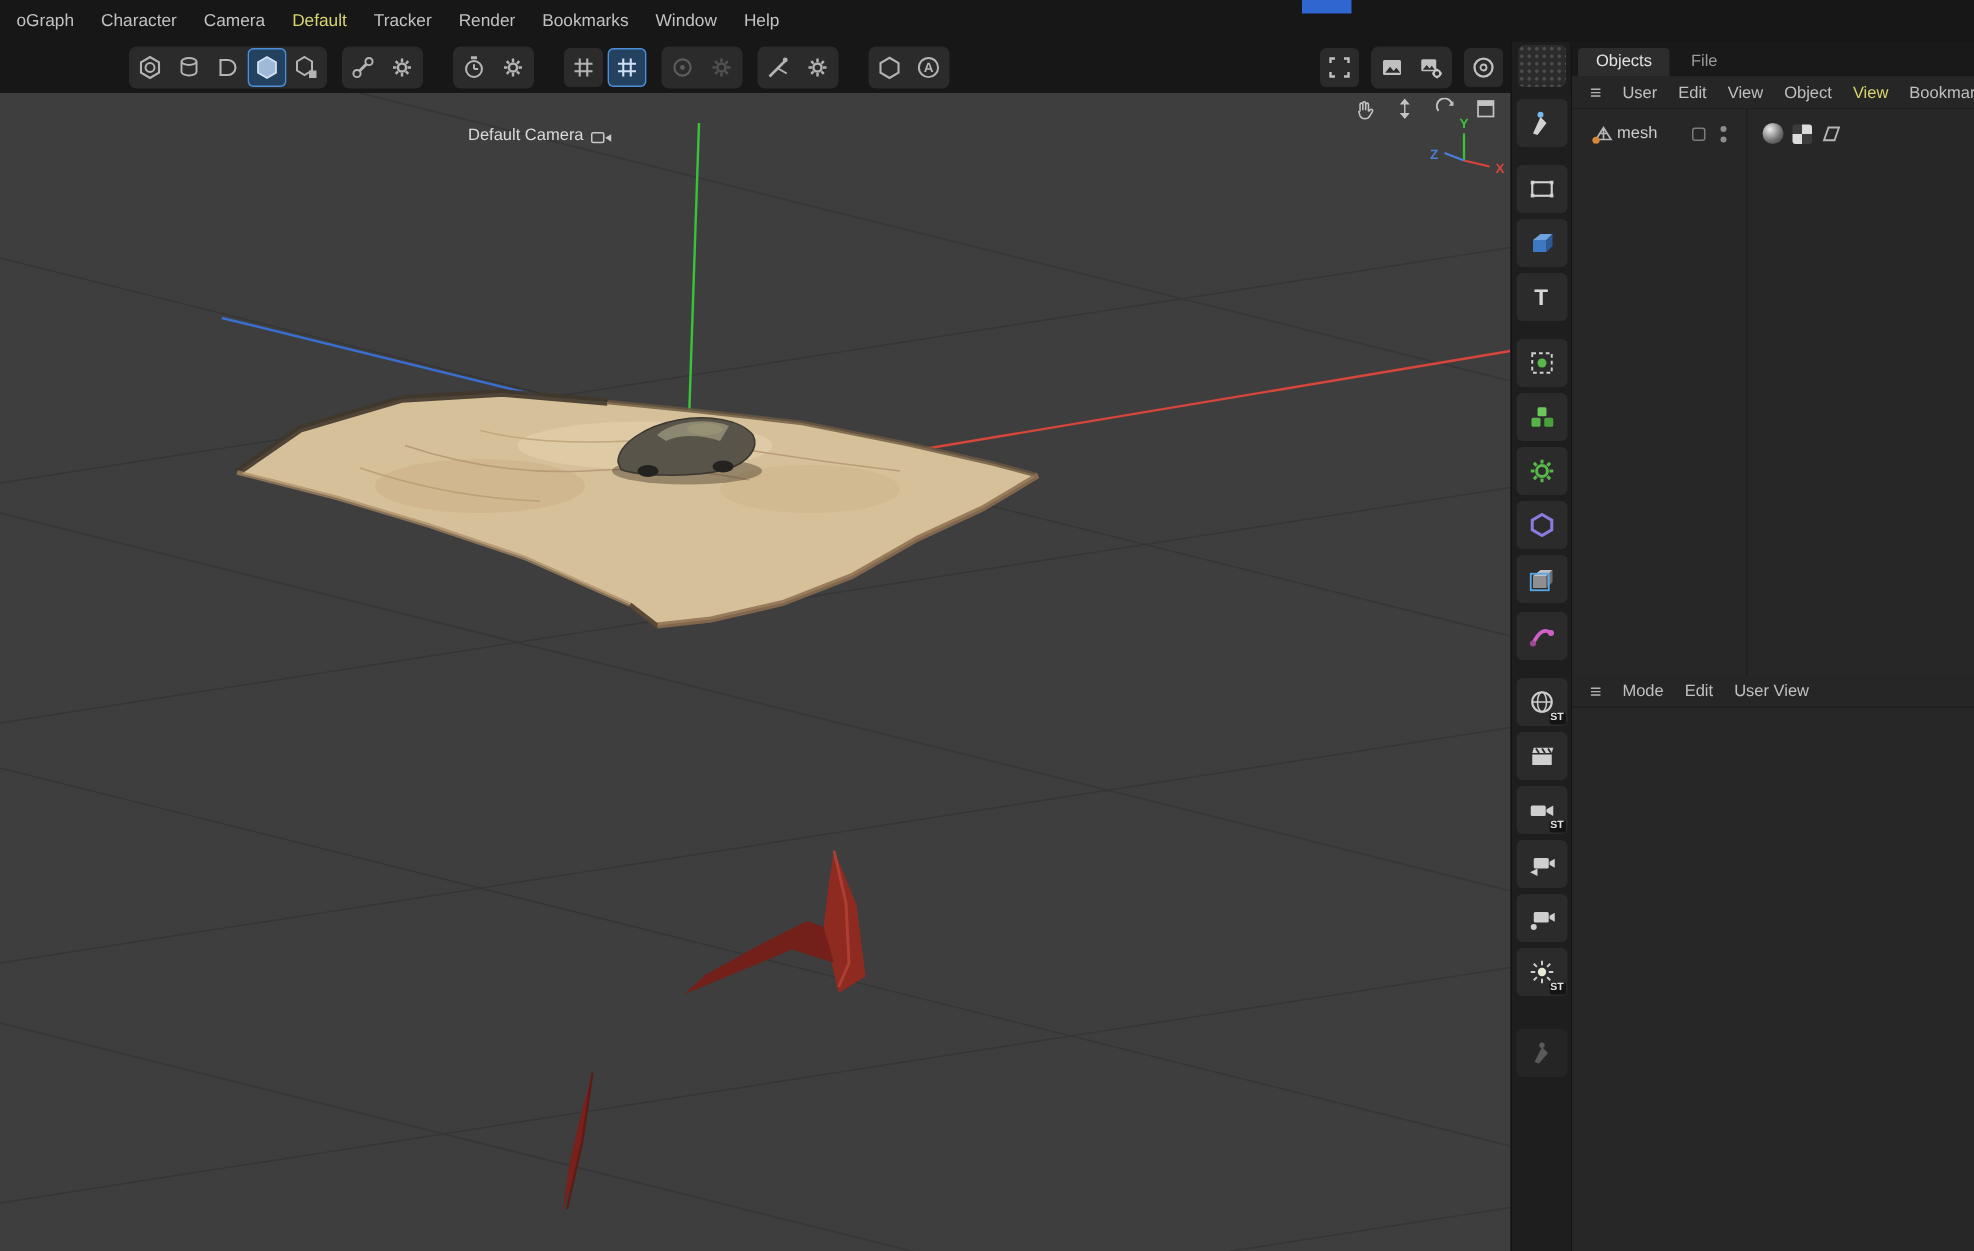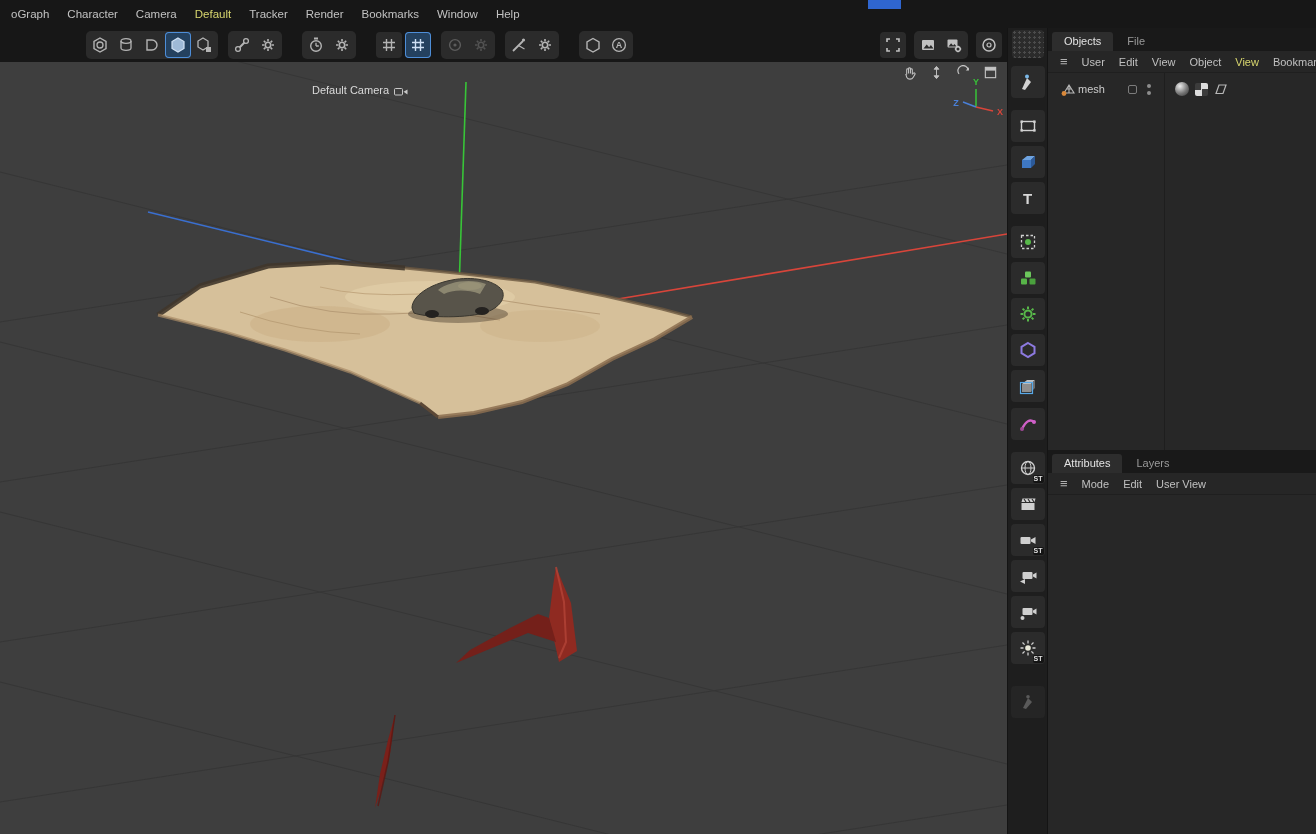--- a/index.html
+++ b/index.html
@@ -505,24 +505,20 @@
         <span class="tag-group">
           <span class="tag-sphere"></span>
           <span class="tag-checker"></span>
           <svg width="14" height="14">
               <polygon points="2,11.5 5,3 12,3 9,11.5" fill="none" stroke="#b8b8b8" stroke-width="1.2"></polygon>
             </svg>
         </span>
       </div>
     </div>
 
-    <div class="tabbar">
-      <div class="tab active">Attributes</div>
-      <div class="tab">Layers</div>
-    </div>
     <div class="menurow">
       <span class="hamburger">≡</span>
       <span>Mode</span>
       <span>Edit</span>
       <span>User View</span>
     </div>
     <div class="attr-rest"></div>
   </div>
 
 </div>

